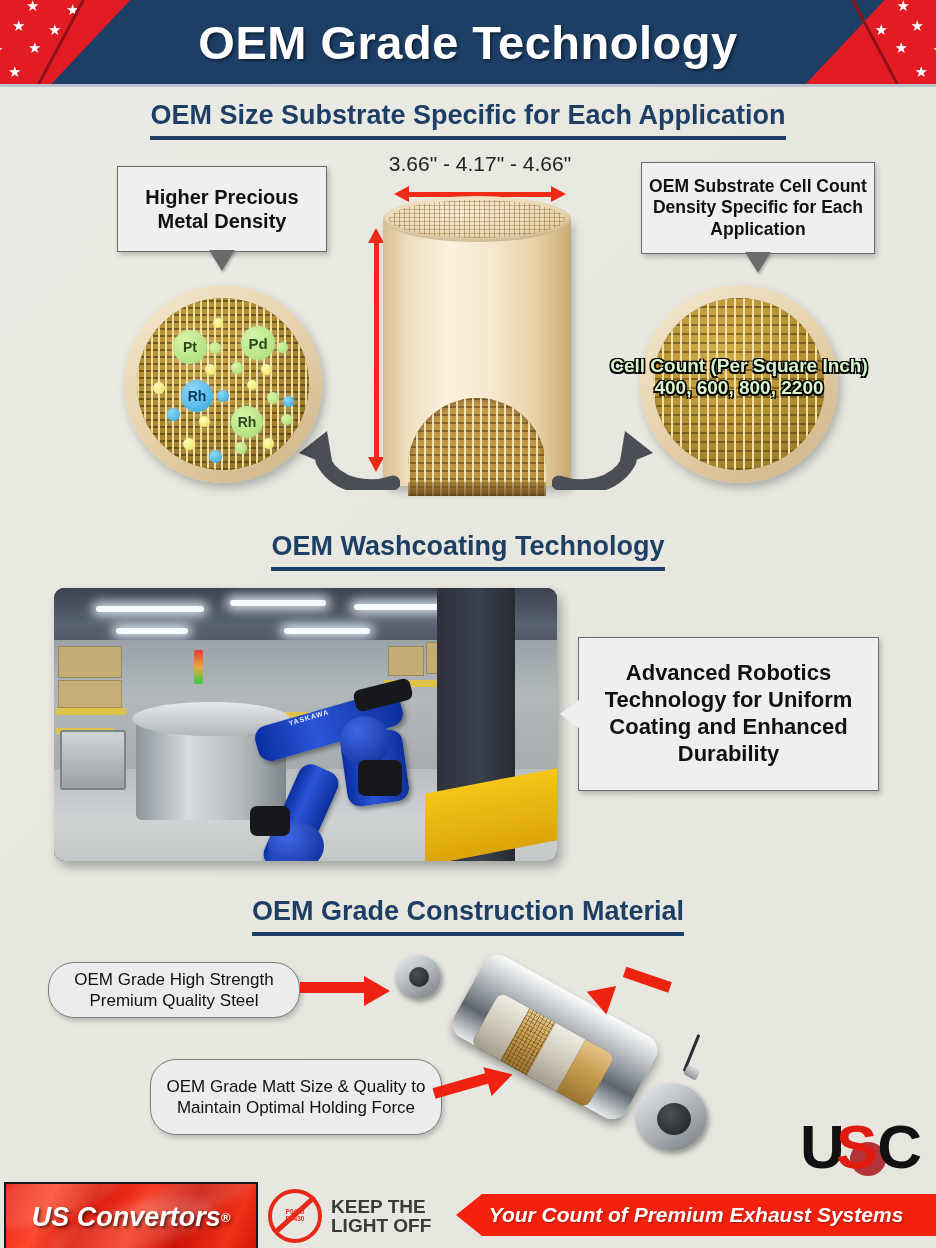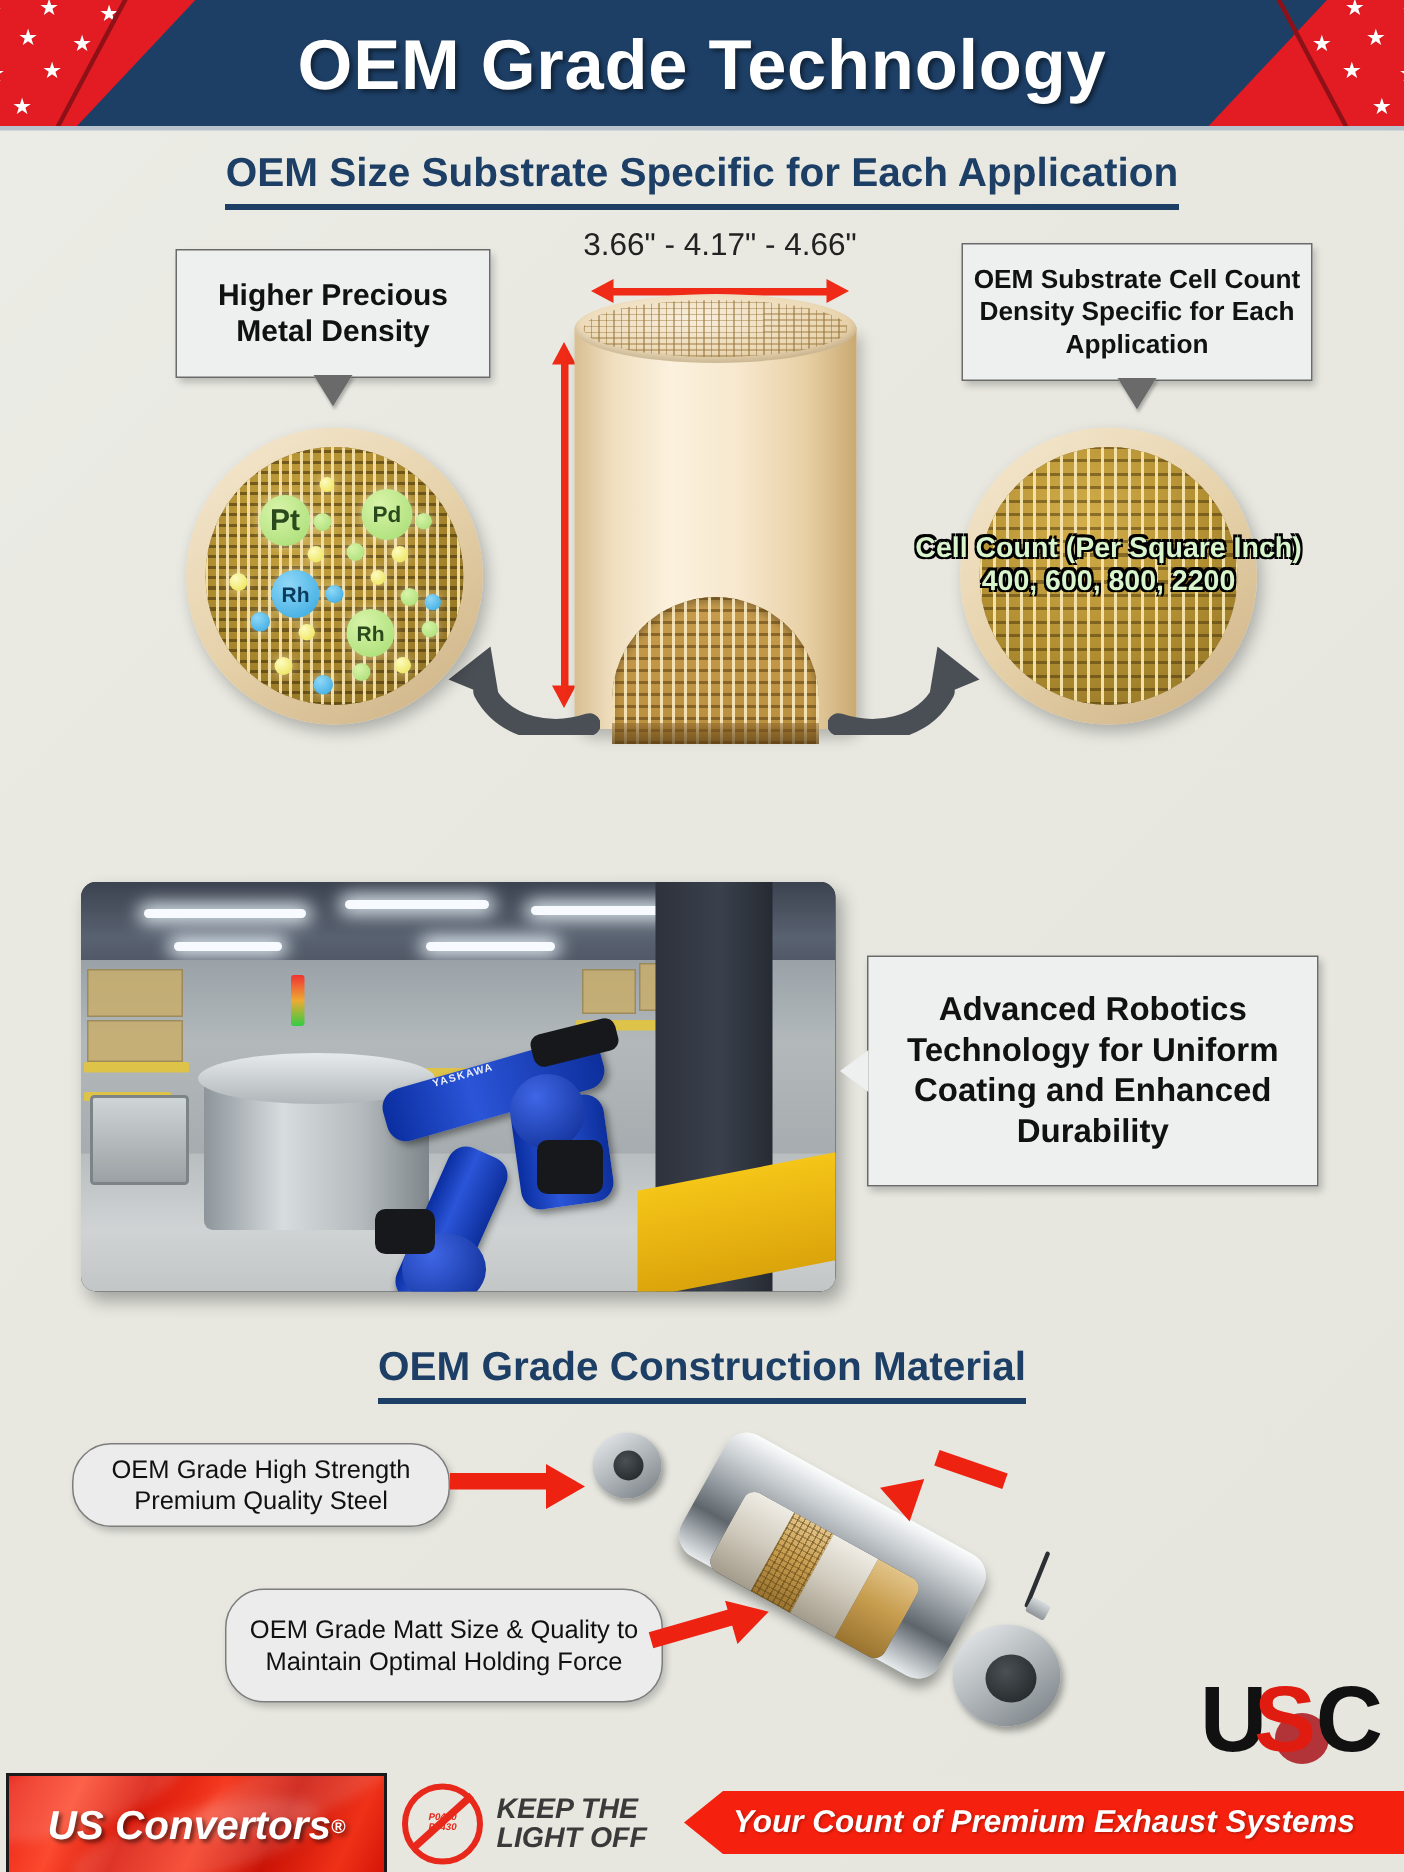--- a/index.html
+++ b/index.html
@@ -212,21 +212,21 @@
     border:2px solid #1a1a1a;overflow:hidden;
     background:linear-gradient(115deg,#e81f12 0%,#fc4a2e 18%,#d81608 34%,#f5391f 52%,#c91105 70%,#ef3118 88%,#d51507 100%);}
   .usc-badge .wave{position:absolute;background:rgba(255,255,255,.13);
     border-radius:50%;filter:blur(4px);}
   .usc-text{position:absolute;left:0;top:0;width:250px;height:66px;
     display:flex;align-items:center;justify-content:center;
     color:#fff;font-size:27px;font-weight:bold;font-style:italic;
     text-shadow:2px 2px 3px rgba(0,0,0,.55);
     font-family:"Liberation Sans", sans-serif;}
   .usc-text sup{font-size:13px;vertical-align:super;}
-  .keep{position:absolute;left:268px;top:10px;width:180px;height:48px;display:flex;align-items:center;font-style:italic;}
+  .keep{position:absolute;left:268px;top:10px;width:180px;height:48px;display:flex;align-items:center;}
   .no-sym{position:relative;width:46px;height:46px;border-radius:50%;
     border:4px solid #e8281a;flex:0 0 46px;}
   .no-sym .slash{position:absolute;left:-3px;top:19px;width:52px;height:4.5px;
     background:#e8281a;transform:rotate(-42deg);}
   .no-sym .codes{position:absolute;inset:7px;display:flex;flex-direction:column;
     align-items:center;justify-content:center;line-height:1.02;}
   .no-sym .codes span{color:#e8281a;font-size:6.5px;font-weight:bold;
     font-family:"Liberation Sans", sans-serif;}
   .keep-txt{margin-left:9px;color:#3a3a3a;font-size:19px;font-weight:bold;
     line-height:1.02;font-family:"Liberation Sans", sans-serif;}
@@ -330,21 +330,21 @@
   </div>
 
   <div class="callout" style="left:641px;top:162px;width:232px;height:90px;font-size:17.5px">
     <span>OEM Substrate Cell Count Density Specific for Each Application</span>
     <i class="tail-down"></i>
   </div>
 
   <div class="circ" style="left:124px;top:285px">
     <div class="circ-in">
       <div class="mesh-gold"></div>
-      <div class="pm green" style="left:36px;top:32px;width:34px;height:34px;font-size:20px">Pt</div>
+      <div class="pm green" style="left:36px;top:32px;width:34px;height:34px;font-size:14px">Pt</div>
       <div class="pm green" style="left:104px;top:28px;width:34px;height:34px;font-size:15px">Pd</div>
       <div class="pm blue" style="left:44px;top:82px;width:32px;height:32px;font-size:14px">Rh</div>
       <div class="pm green" style="left:94px;top:108px;width:32px;height:32px;font-size:14px">Rh</div>
       <div class="pm ylw" style="left:76px;top:20px;width:10px;height:10px"></div>
       <div class="pm green" style="left:72px;top:44px;width:12px;height:12px"></div>
       <div class="pm green" style="left:140px;top:44px;width:11px;height:11px"></div>
       <div class="pm ylw" style="left:68px;top:66px;width:11px;height:11px"></div>
       <div class="pm green" style="left:94px;top:64px;width:12px;height:12px"></div>
       <div class="pm ylw" style="left:124px;top:66px;width:11px;height:11px"></div>
       <div class="pm ylw" style="left:16px;top:84px;width:12px;height:12px"></div>
@@ -365,20 +365,23 @@
   <div class="circ" style="left:640px;top:285px">
     <div class="circ-in">
         <div class="mesh-dense"></div>
       </div>
   </div>
   <div class="cellcount">
     <div>Cell Count (Per Square Inch)</div>
     <div>400, 600, 800, 2200</div>
   </div>
 
+  <div class="sec-title" style="top:531px">
+    <span>OEM Washcoating Technology</span>
+  </div>
 
   <div class="photo">
     <div class="ph-ceiling"></div>
     <div class="ph-light" style="left:42px;top:18px;width:108px"></div>
     <div class="ph-light" style="left:176px;top:12px;width:96px"></div>
     <div class="ph-light" style="left:300px;top:16px;width:104px"></div>
     <div class="ph-light" style="left:62px;top:40px;width:72px"></div>
     <div class="ph-light" style="left:230px;top:40px;width:86px"></div>
     <div class="ph-bgwall"></div>
     <div class="ph-crate" style="left:4px;top:58px;width:62px;height:30px"></div>

